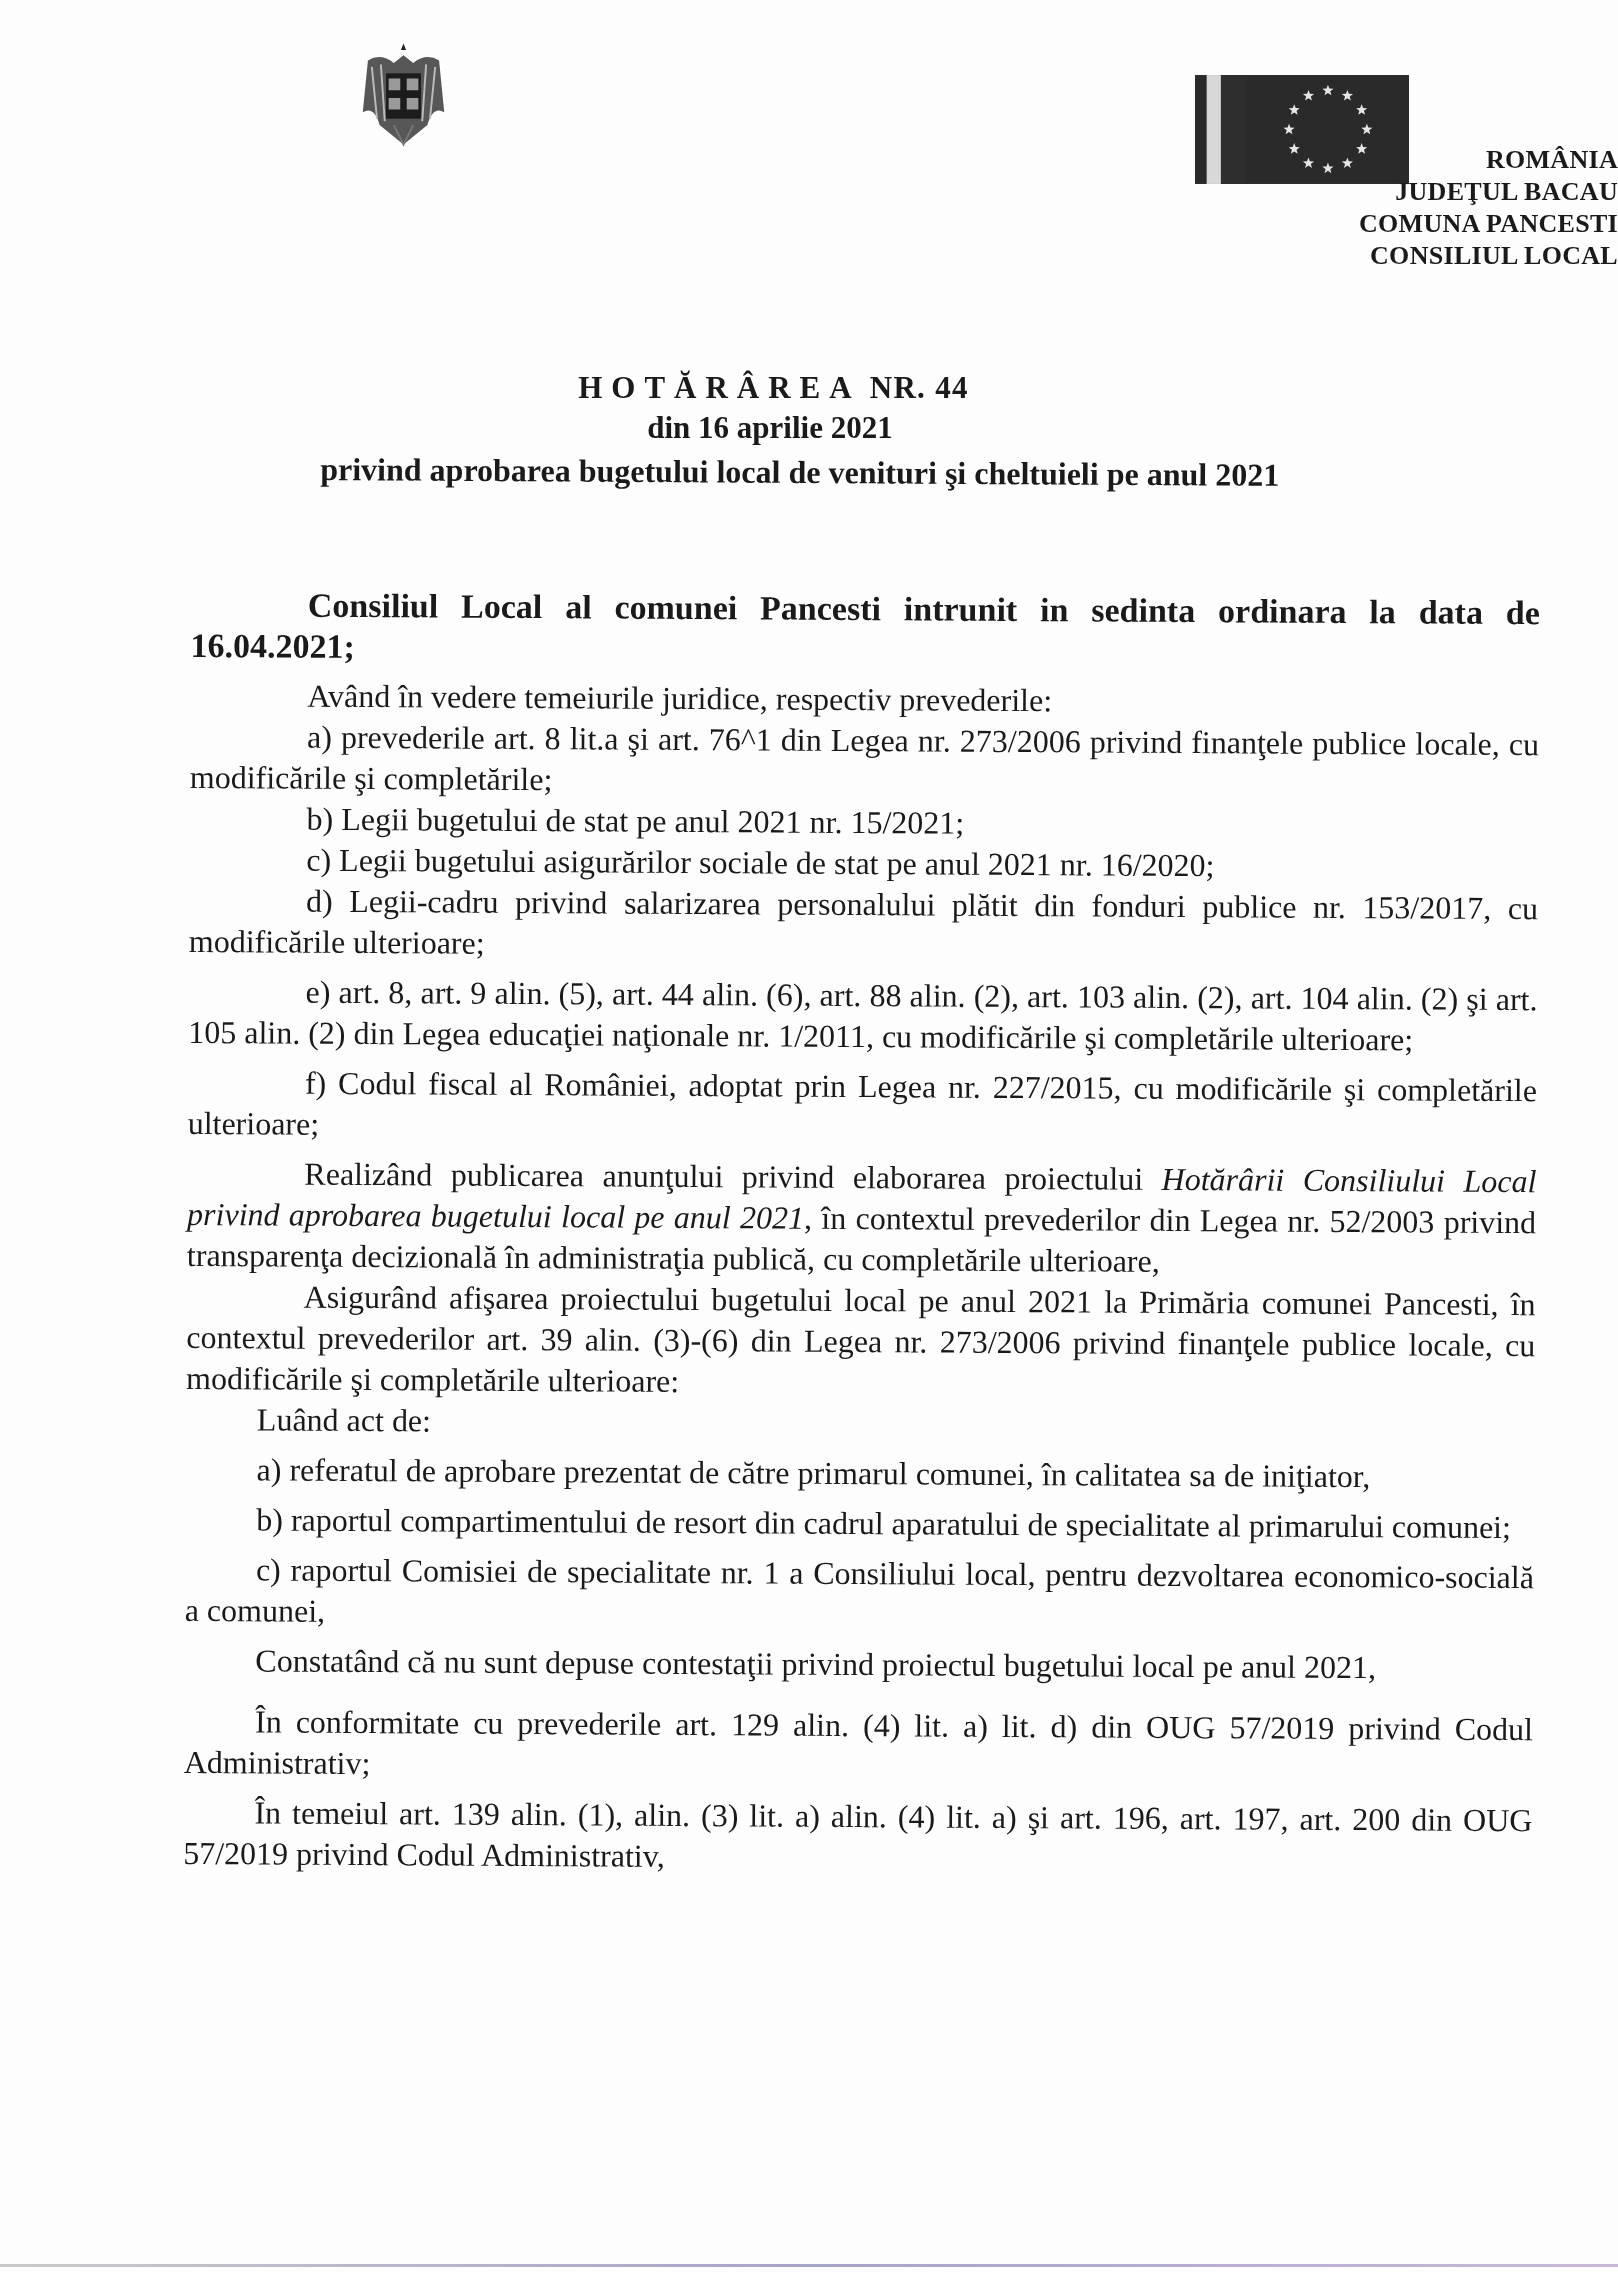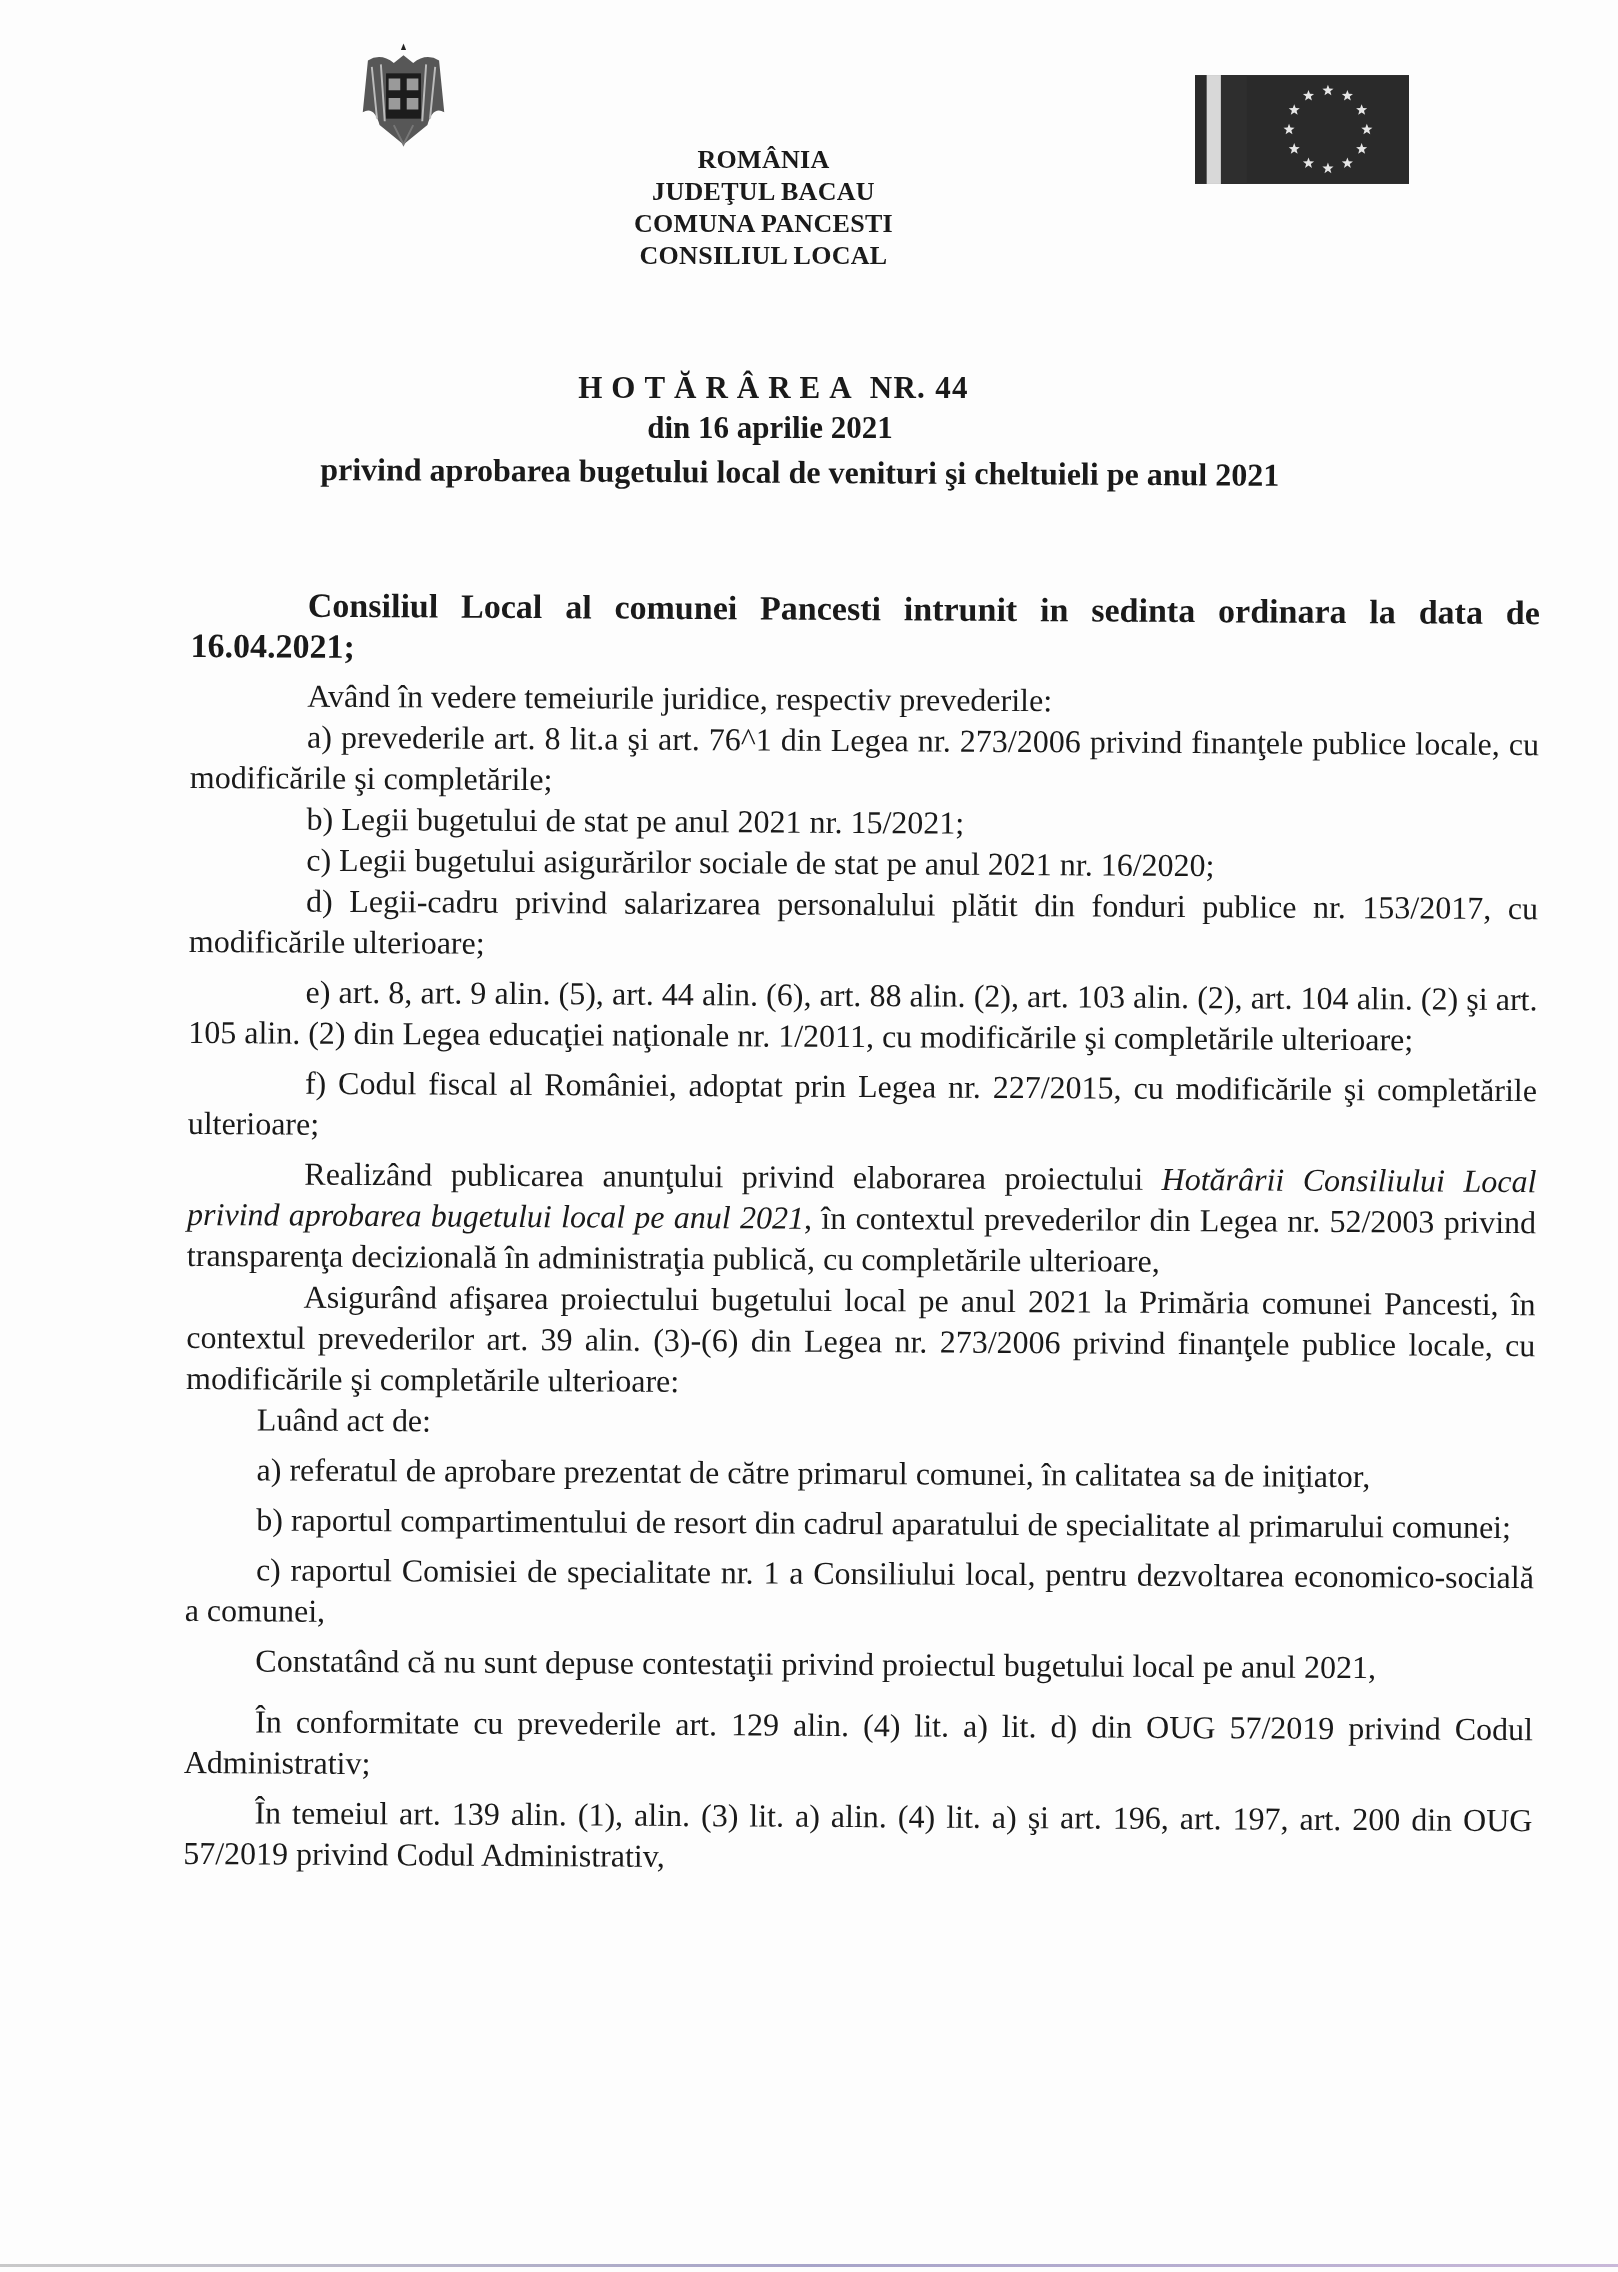--- a/index.html
+++ b/index.html
@@ -1,20 +1,20 @@
 <!DOCTYPE html>
 <html style="font-size:10.4px"><head>
   <meta charset="utf-8">
   <style>
     html, body { margin: 0; padding: 0; background: #ffffff; }
     body { width: 1618px; height: 2273px; position: relative; overflow: hidden; font-family: "Liberation Serif", serif; color: #1a1a1a; }
     .page { position: absolute; inset: 0; background: #fdfdfd; }
     .crest { position: absolute; left: 355px; top: 41px; width: 97px; height: 110px; }
     .flag { position: absolute; left: 1195px; top: 75px; width: 214px; height: 109px; }
-    .header { position: absolute; left: 0; width: 1618px; top: 144px; text-align: center; font-weight: bold; font-size: 26px; line-height: 32px; letter-spacing: 0.3px; }
+    .header { position: absolute; left: 0; width: 1618px; top: 144px; text-align: right; font-weight: bold; font-size: 26px; line-height: 32px; letter-spacing: 0.3px; }
     .header div { margin-left: -91px; }
     .title-block { position: absolute; left: 0; width: 1618px; top: 367px; text-align: center; font-weight: bold; }
     .title-block .t1 { font-size: 31px; line-height: 41px; letter-spacing: 1.3px; margin-left: -71px; }
     .title-block .t1 .sp { letter-spacing: 9px; }
     .title-block .t2 { font-size: 31px; line-height: 39px; margin-left: -78px; }
     .title-block .t3 { font-size: 32px; line-height: 43px; margin-top: 3.9px; transform: rotate(0.35deg); margin-left: -19.5px; }
     .body { position: absolute; left: 191px; top: 584px; width: 1349px; font-size: 32px; line-height: 41px; transform: rotate(0.35deg); transform-origin: left top; }
     .p { text-align: justify; margin: 0; }
     .p.indent { text-indent: 117px; }
     .p.indent-sm { text-indent: 71px; }

